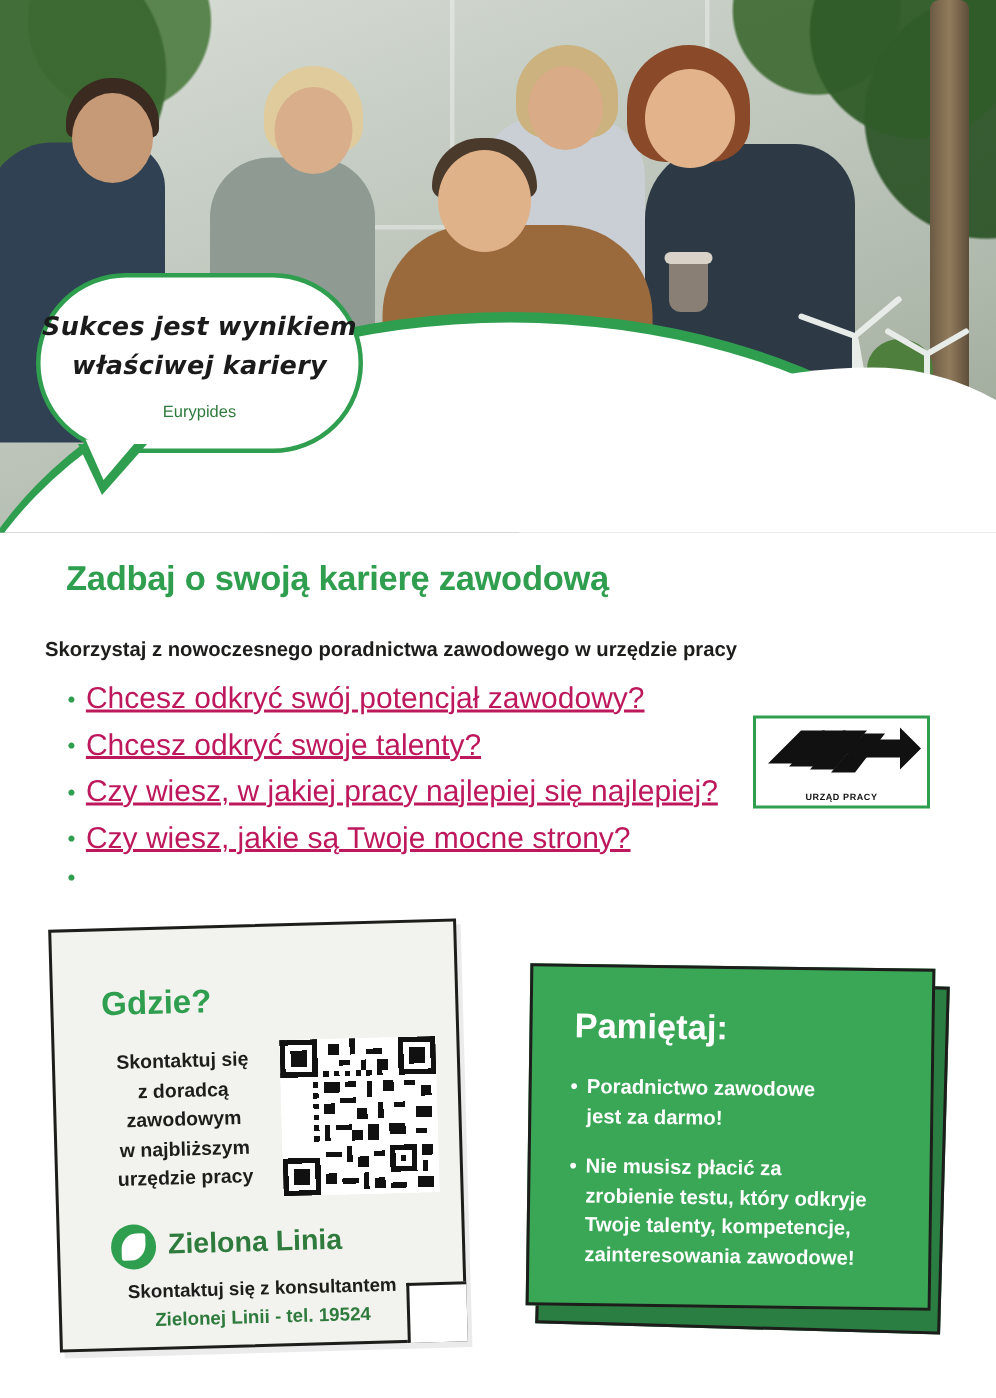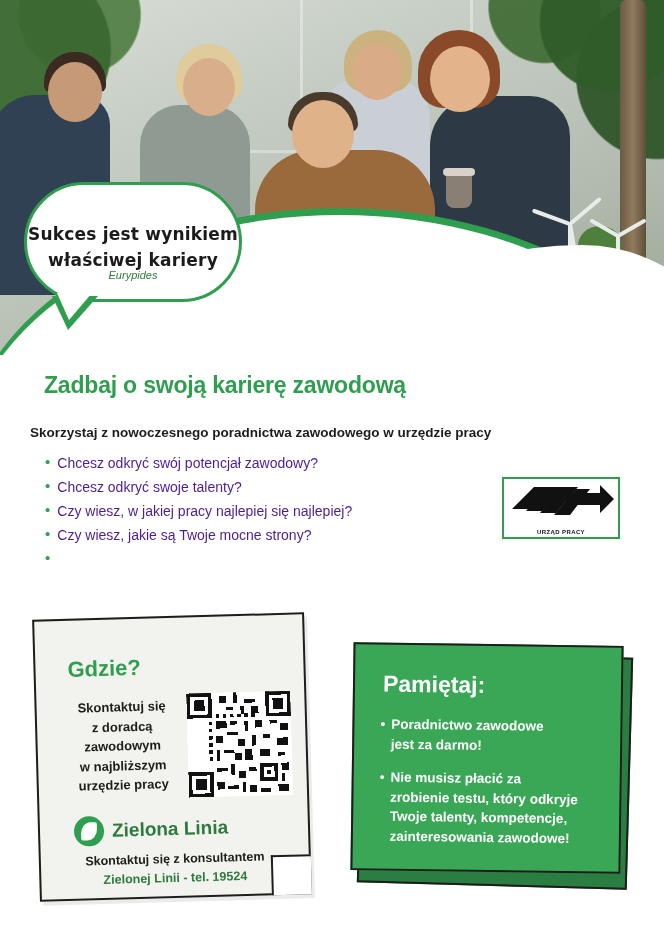--- a/index.html
+++ b/index.html
@@ -137,36 +137,36 @@
     top: 293px;
     width: 0; height: 0;
     border-left: 12px solid transparent;
     border-right: 23px solid transparent;
     border-top: 27px solid #ffffff;
     z-index: 6;
   }
   .quote-text {
     position: absolute;
     left: 0; right: 0;
-    top: 36px;
+    top: 20px;
     text-align: center;
     font-family: "DejaVu Sans", sans-serif;
     font-size: 17px;
     font-weight: 600;
     color: #1b1b1b;
     line-height: 1.55;
+    font-style: italic;
     letter-spacing: 0.2px;
   }
   .quote-author {
     position: absolute;
     left: 0; right: 0;
     bottom: 18px;
     text-align: center;
     font-size: 11px;
-    font-style: italic;
     color: #2f7a3d;
   }
 
   
   .headline {
     position: absolute;
     left: 44px;
     top: 372px;
     font-size: 23px;
     font-weight: bold;
@@ -195,22 +195,23 @@
     gap: 7px;
     margin-bottom: 8px;
   }
   .bullet .dot {
     color: #2f9e4f;
     font-size: 15px;
     line-height: 1;
     transform: translateY(-1px);
   }
   .bullet .txt {
-    font-size: 14px;
-    color: #4c1d95;
+    font-size: 20px;
+    color: #be185d;
+    text-decoration: underline;
   }
 
   
   .up-logo {
     position: absolute;
     left: 502px;
     top: 477px;
     width: 118px;
     height: 62px;
     border: 2px solid #2f9e4f;

